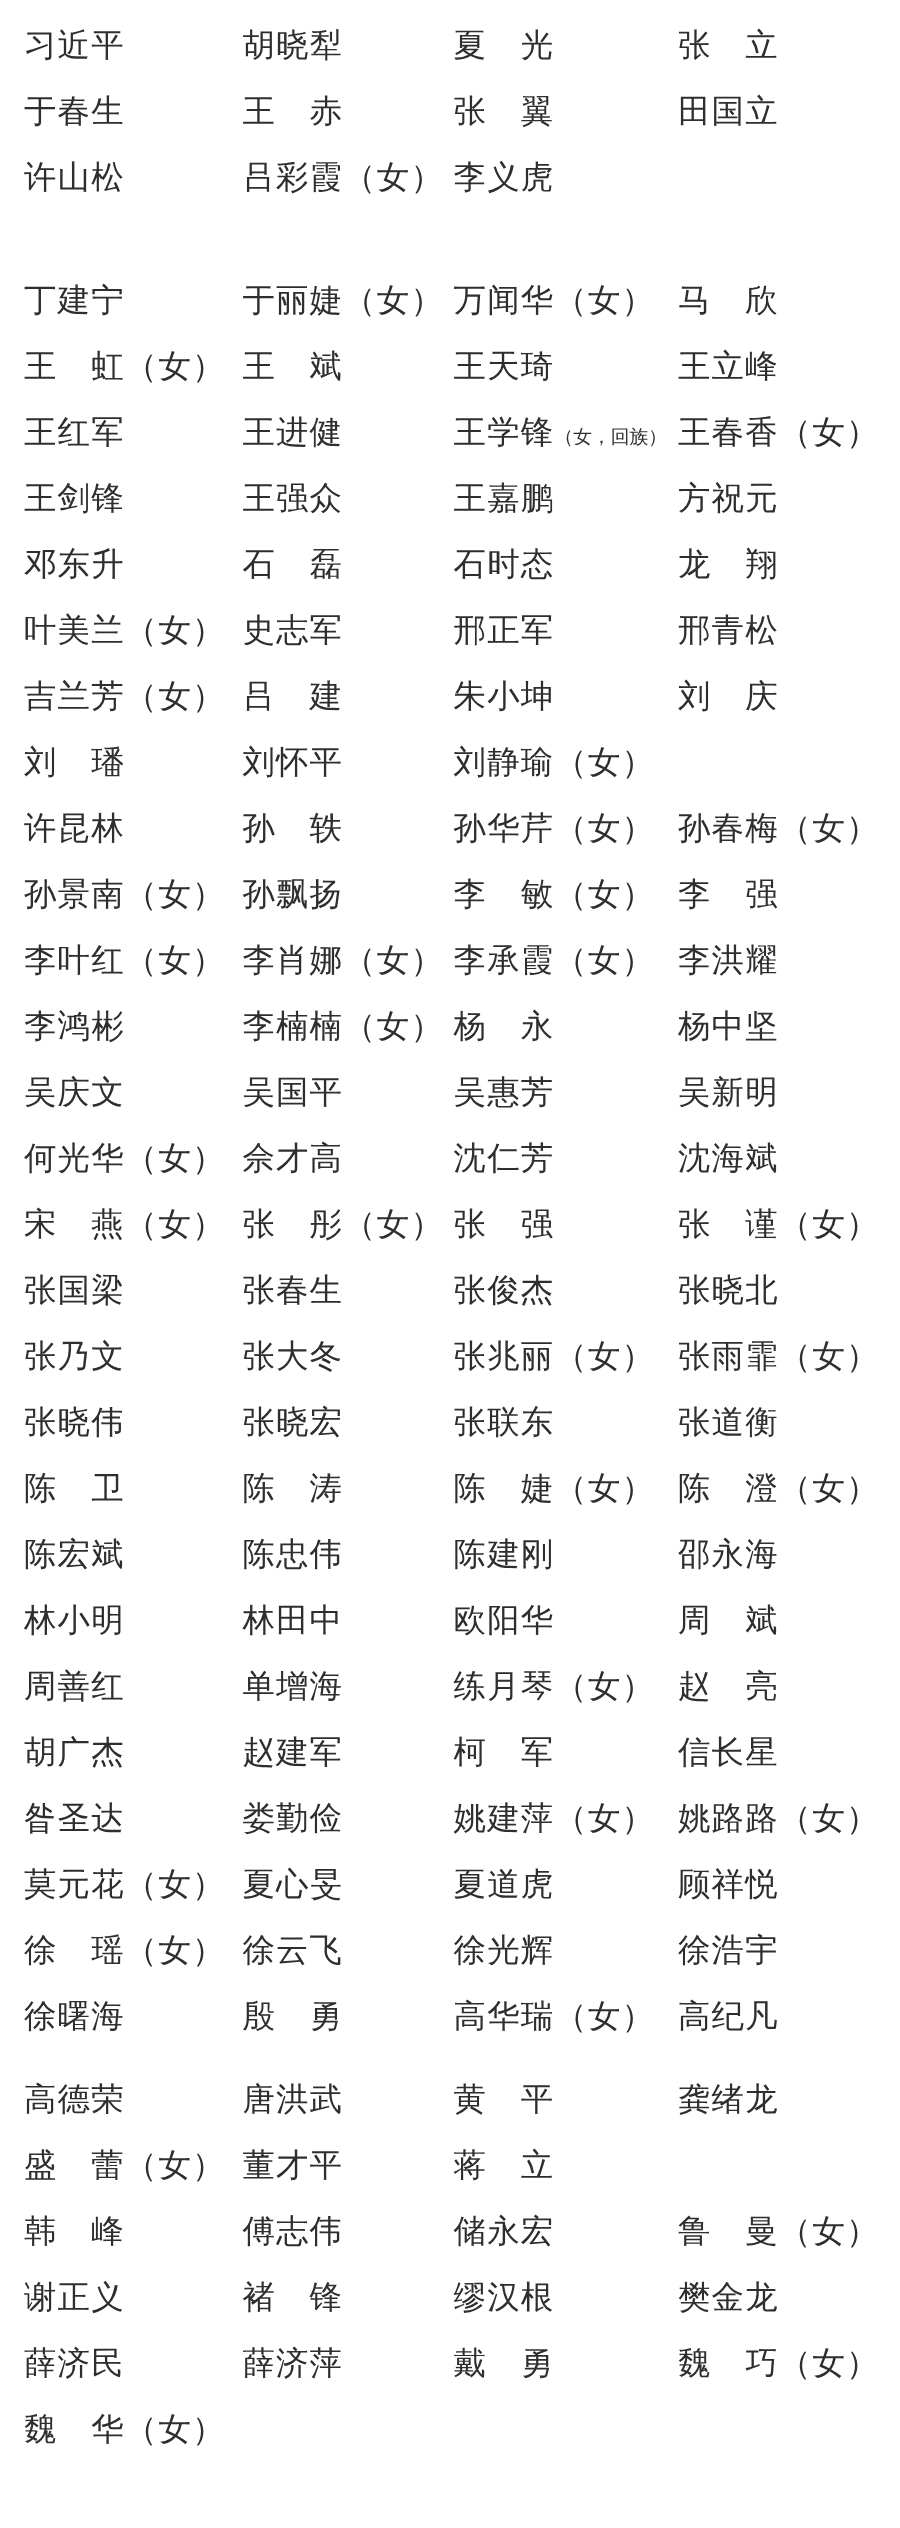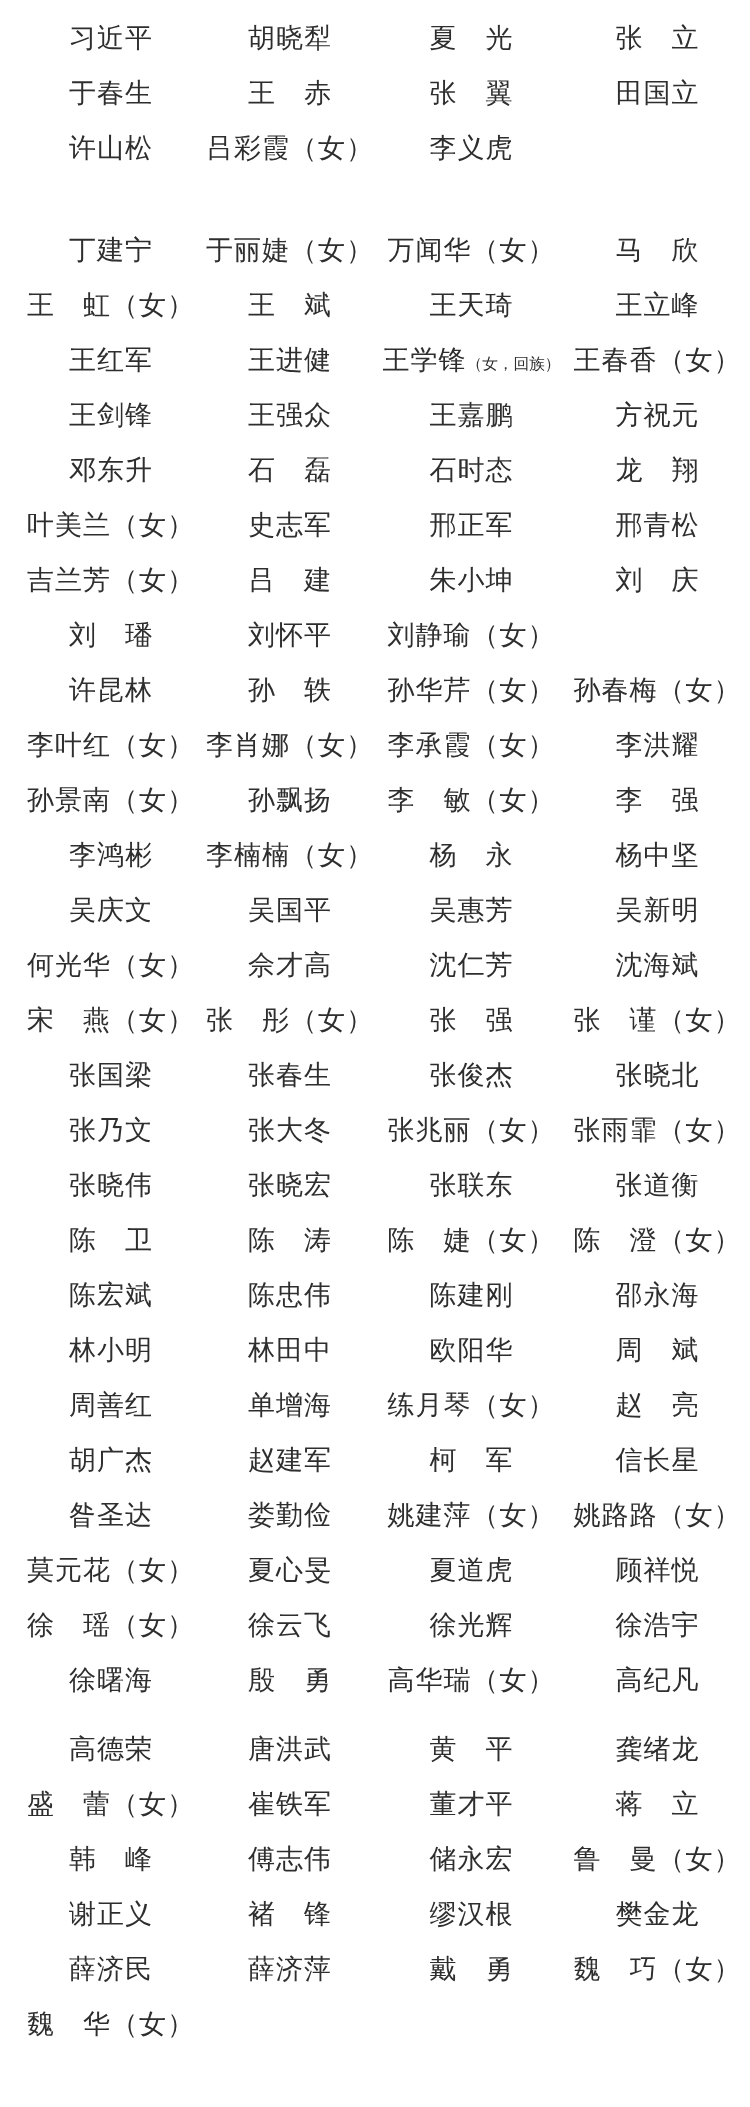--- a/index.html
+++ b/index.html
@@ -14,21 +14,21 @@
   }
   .page {
     box-sizing: border-box;
     width: 750px;
     padding: 10px 0 0 20px;
     font-family: "Liberation Serif", "DejaVu Serif", serif;
     font-size: 27px;
     font-weight: 400;
     color: var(--ink, #2e2e2e);
   }
-  .section { display: block; text-align: center; }
+  .section { display: block; }
   .section-1 { margin-top: 47px; }
   .section-2 { margin-top: 14px; }
   .row {
     display: grid;
     grid-template-columns: 182px 176px 187px 1fr;
     height: 55px;
     align-items: center;
   }
   .cell {
     white-space: nowrap;
@@ -117,32 +117,32 @@
           <span class="cell">刘怀平</span>
           <span class="cell">刘静瑜（女）</span>
         </div>
         <div class="row">
           <span class="cell">许昆林</span>
           <span class="cell">孙　轶</span>
           <span class="cell">孙华芹（女）</span>
           <span class="cell">孙春梅（女）</span>
         </div>
         <div class="row">
+          <span class="cell">孙景南（女）</span>
+          <span class="cell">孙飘扬</span>
+          <span class="cell">李　敏（女）</span>
+          <span class="cell">李　强</span>
+        </div>
+        <div class="row">
           <span class="cell">李叶红（女）</span>
           <span class="cell">李肖娜（女）</span>
           <span class="cell">李承霞（女）</span>
           <span class="cell">李洪耀</span>
         </div>
         <div class="row">
-          <span class="cell">孙景南（女）</span>
-          <span class="cell">孙飘扬</span>
-          <span class="cell">李　敏（女）</span>
-          <span class="cell">李　强</span>
-        </div>
-        <div class="row">
           <span class="cell">李鸿彬</span>
           <span class="cell">李楠楠（女）</span>
           <span class="cell">杨　永</span>
           <span class="cell">杨中坚</span>
         </div>
         <div class="row">
           <span class="cell">吴庆文</span>
           <span class="cell">吴国平</span>
           <span class="cell">吴惠芳</span>
           <span class="cell">吴新明</span>
@@ -234,21 +234,20 @@
       </div>
       <div class="section section-2">
         <div class="row">
           <span class="cell">高德荣</span>
           <span class="cell">唐洪武</span>
           <span class="cell">黄　平</span>
           <span class="cell">龚绪龙</span>
         </div>
         <div class="row">
           <span class="cell">盛　蕾（女）</span>
-          <span class="cell">崔铁军</span>
           <span class="cell">董才平</span>
           <span class="cell">蒋　立</span>
         </div>
         <div class="row">
           <span class="cell">韩　峰</span>
           <span class="cell">傅志伟</span>
           <span class="cell">储永宏</span>
           <span class="cell">鲁　曼（女）</span>
         </div>
         <div class="row">

